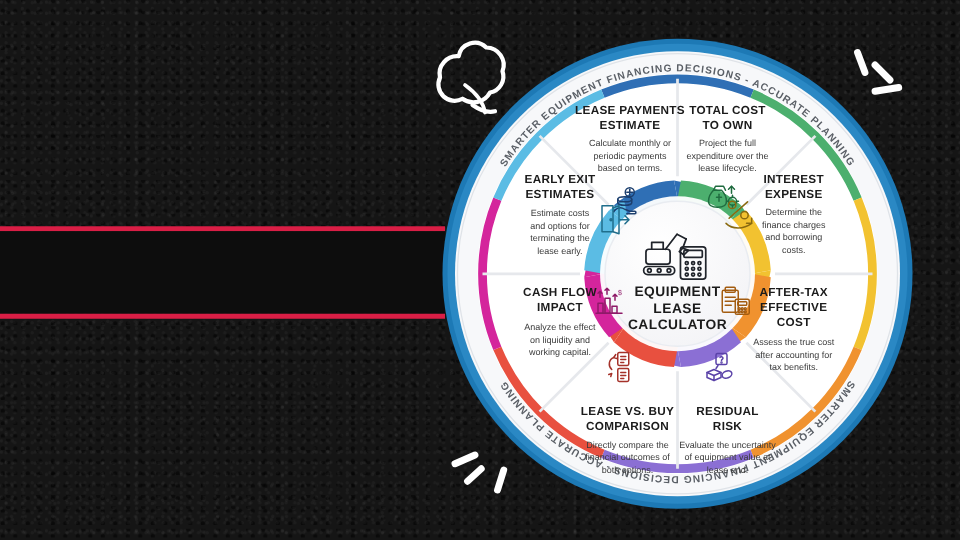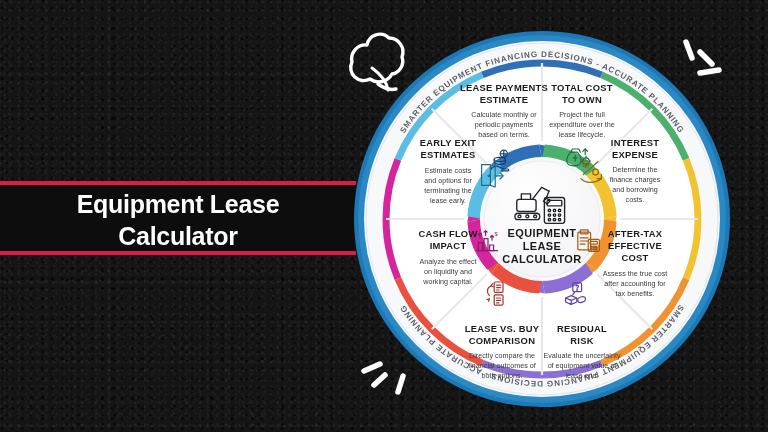--- a/index.html
+++ b/index.html
@@ -79,24 +79,20 @@
 </style>
 </head>
 <body>
 
 <div id="stage">
 
   <div class="rule" id="rule-top"></div>
   <div class="band" id="title-band"></div>
   <div class="rule" id="rule-bottom"></div>
 
-  <div id="page-title">
-    <div>Equipment Lease</div>
-    <div>Calculator</div>
-  </div>
 
   <div id="wheel">
   <svg viewBox="0 0 380 380" xmlns="http://www.w3.org/2000/svg">
     <defs>
       <path id="arcTop" d="M 190,190 m -162,0 a 162,162 0 0 1 324,0" fill="none"></path>
       <path id="arcBot" d="M 190,190 m 162,0 a 162,162 0 0 1 -324,0" fill="none"></path>
       <radialGradient id="hubGrad" cx="38%" cy="32%" r="78%">
         <stop offset="0%" stop-color="#ffffff"></stop>
         <stop offset="100%" stop-color="#f3f3f6"></stop>
       </radialGradient>

